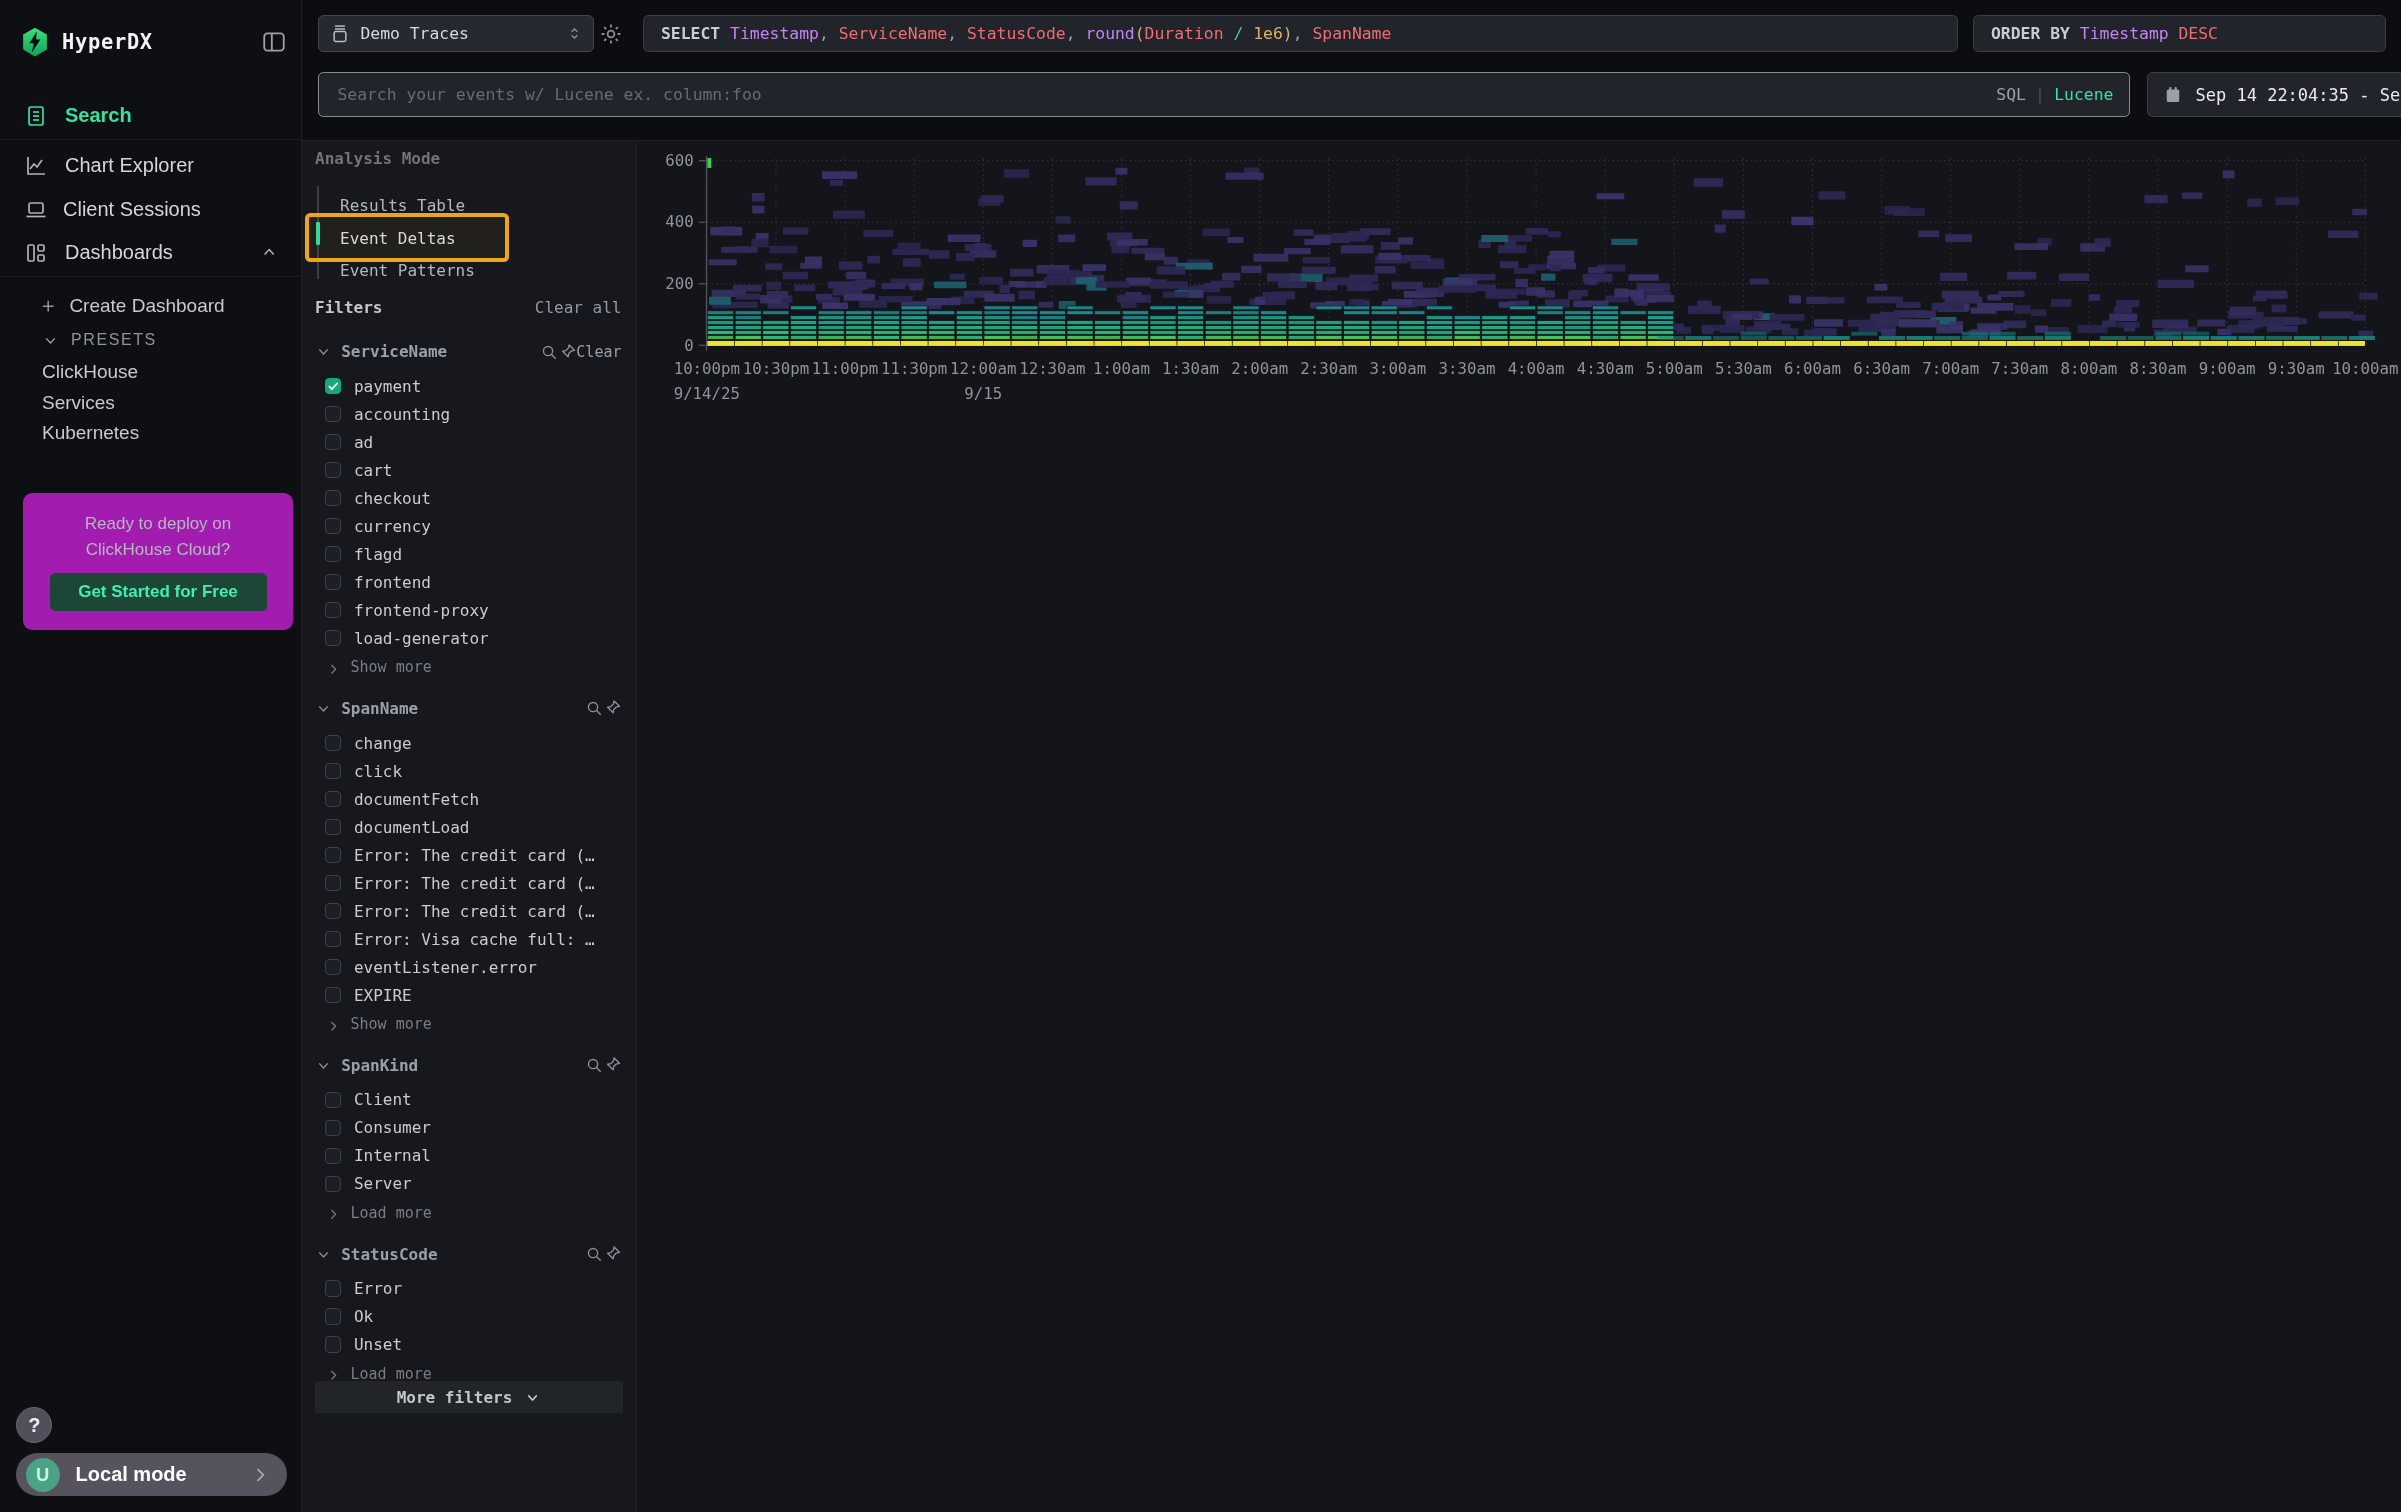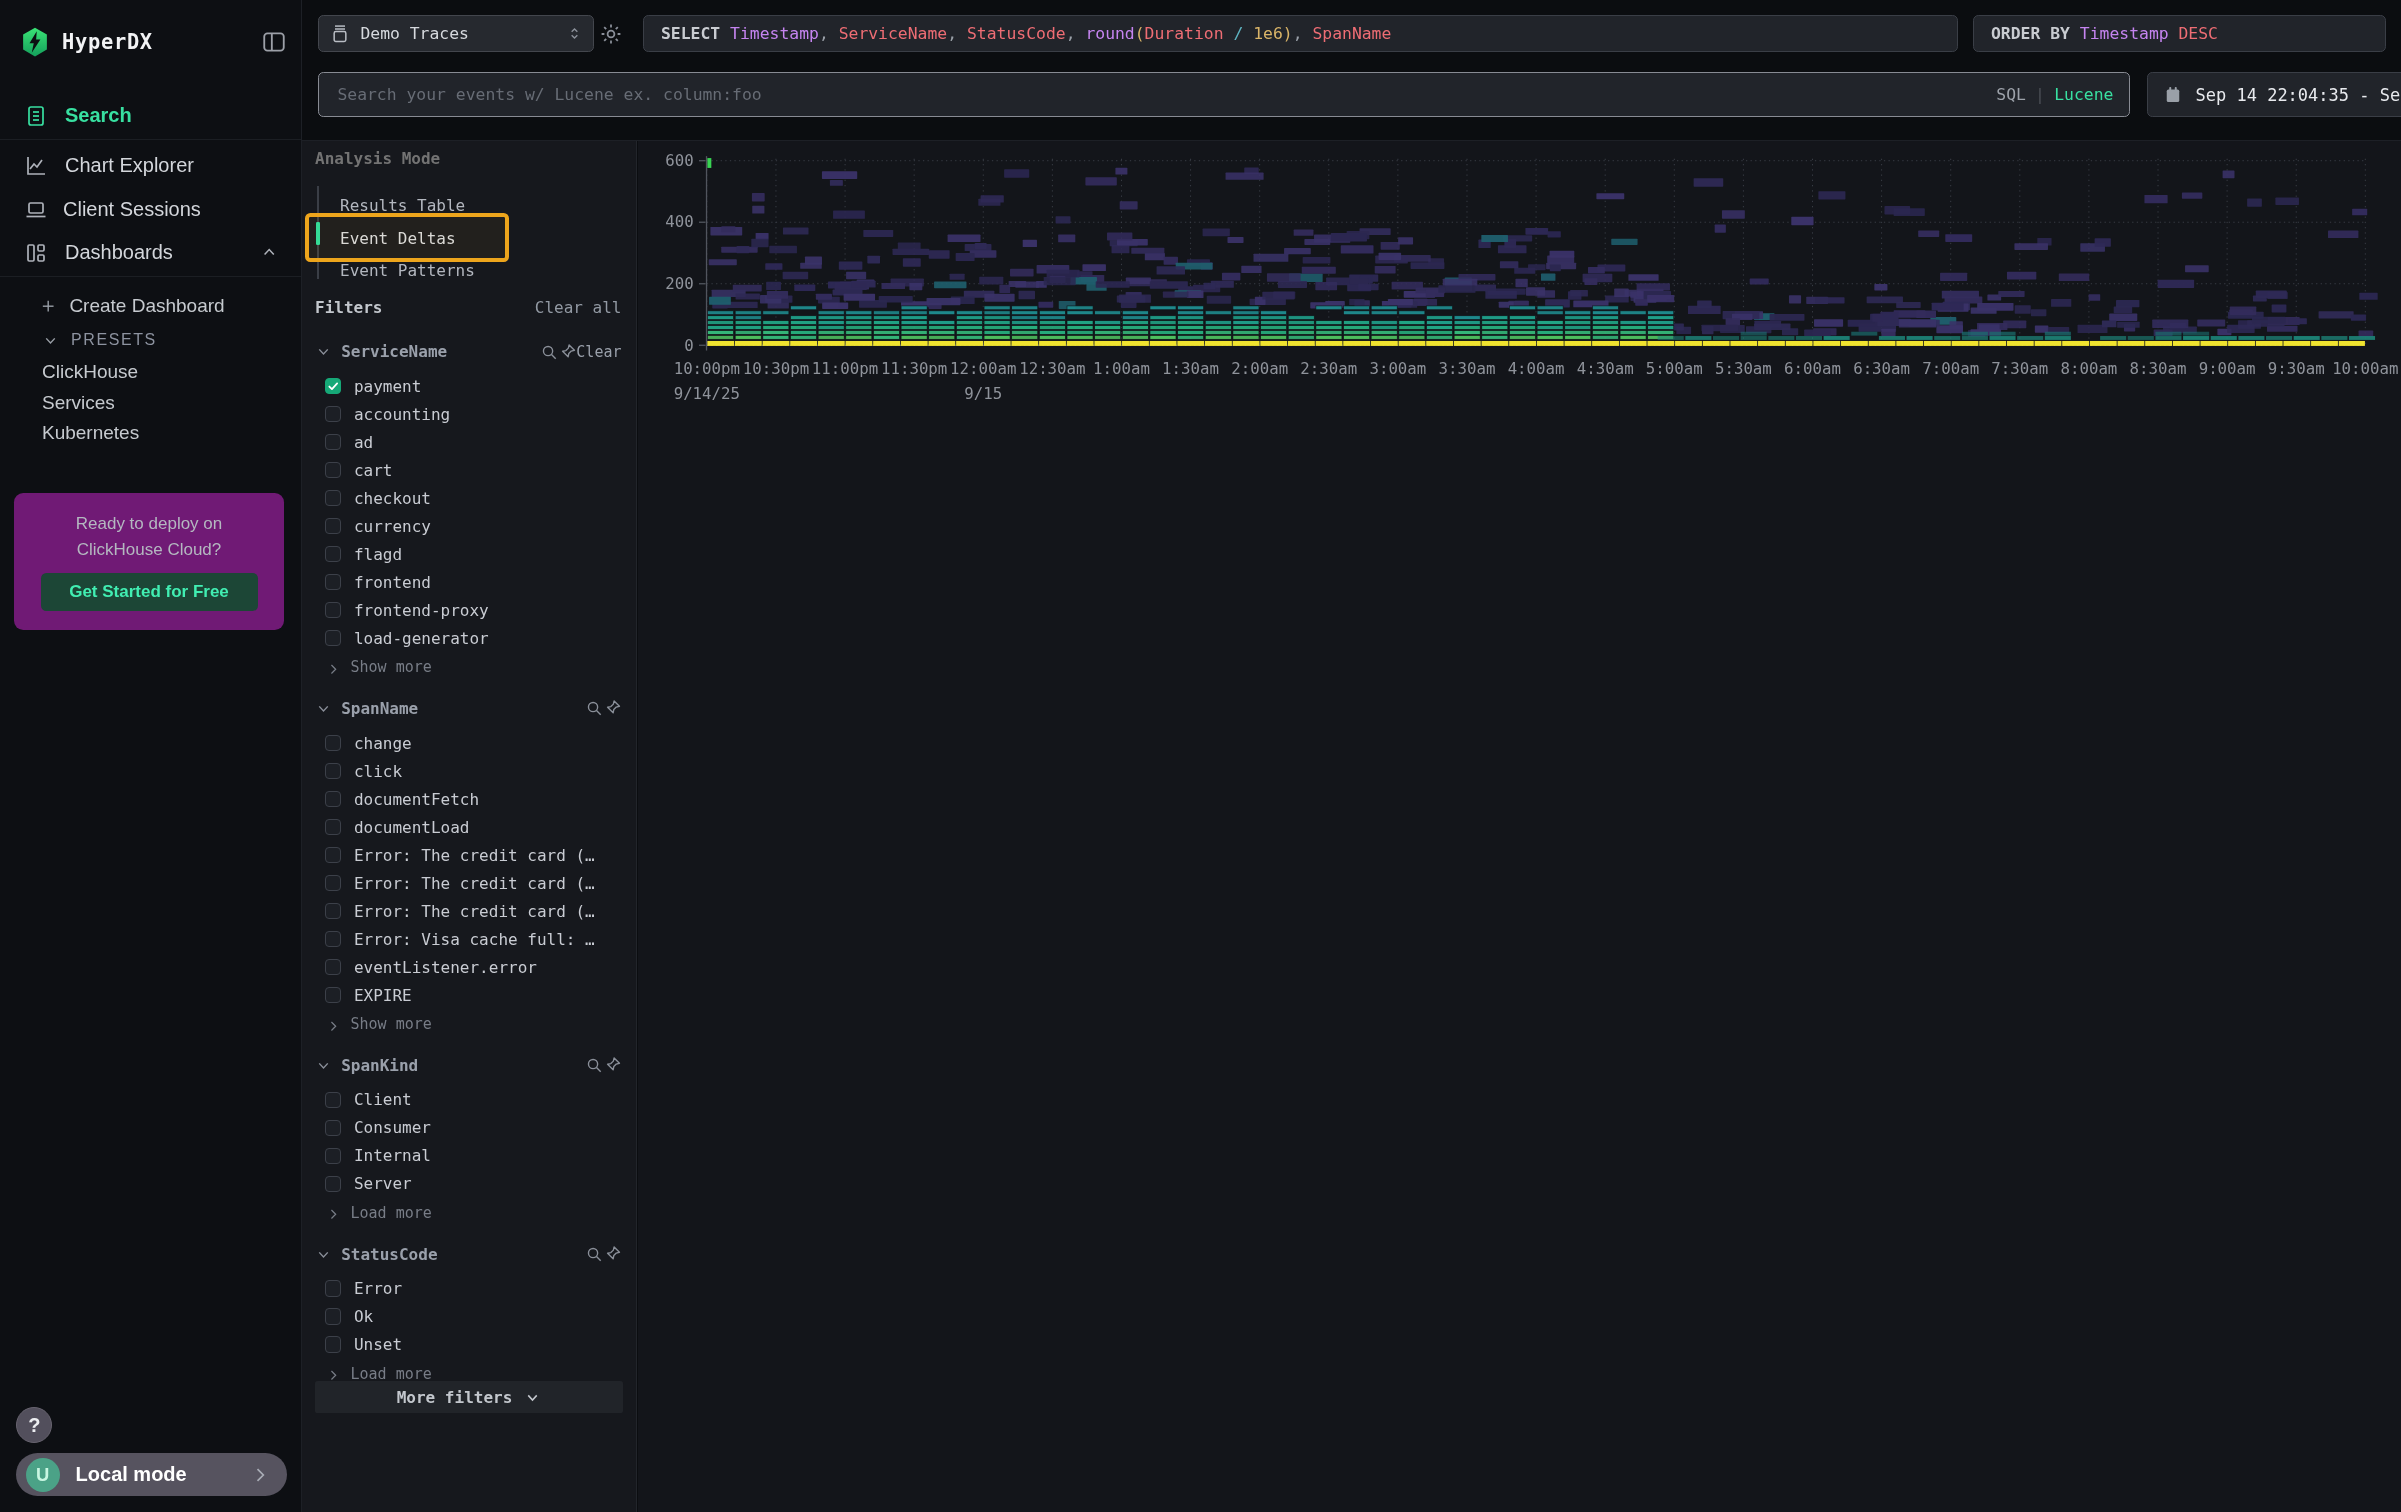--- a/index.html
+++ b/index.html
@@ -12,21 +12,21 @@
   .collapse-btn{color:#9ca0a8;display:flex;}
   .sb-divider{position:absolute;left:0;right:0;height:1.3px;background:#1b1e23;}
   .nav-item{position:absolute;left:0;right:0;height:33px;display:flex;align-items:center;gap:17px;padding-left:24px;
     font-family:"Liberation Sans","DejaVu Sans",sans-serif;font-size:20px;color:#d3d6db;box-sizing:border-box;}
   .nav-item.active{color:#38e0a1;font-weight:bold;}
   .nav-item .nicon{display:flex;color:#aeb2ba;}
   .nav-item.active .nicon{color:#38e0a1;}
   .nav-item .nav-chev{margin-left:auto;margin-right:22.4px;color:#aeb2ba;display:flex;}
   .sub-item{position:absolute;left:0;right:0;height:32px;display:flex;align-items:center;gap:12px;
     font-family:"Liberation Sans","DejaVu Sans",sans-serif;font-size:19px;color:#c6cacf;box-sizing:border-box;}
-  .promo{position:absolute;left:14px;top:493px;width:270px;height:137px;background:#701a75;border-radius:9.2px;
+  .promo{position:absolute;left:23px;top:493px;width:270px;height:137px;background:#a21caf;border-radius:9.2px;
     font-family:"Liberation Sans","DejaVu Sans",sans-serif;color:#b4b8c0;font-size:17px;text-align:center;box-sizing:border-box;padding-top:18.4px;}
   .promo p{margin:0 0 9.2px 0;line-height:26px;}
   .promo-cta{margin:9.2px auto 0;width:217px;height:38px;background:#1c4636;border:none;border-radius:5.3px;
     color:#41eeb2;font:bold 17px "Liberation Sans","DejaVu Sans",sans-serif;display:flex;align-items:center;justify-content:center;cursor:pointer;}
   .help-btn{position:absolute;left:16.4px;top:1407px;width:34px;height:34px;border-radius:50%;background:#524f5c;border:1.3px solid #67636f;
     color:#eceef1;font:bold 20px "Liberation Sans","DejaVu Sans",sans-serif;display:flex;align-items:center;justify-content:center;}
   .mode-pill{position:absolute;left:16.4px;top:1453px;width:271px;height:43px;border-radius:22.4px;background:#56535f;
     display:flex;align-items:center;gap:16px;padding-left:9.2px;box-sizing:border-box;}
   .avatar{width:34px;height:34px;border-radius:50%;background:#4ba287;color:#c8f6e2;font:bold 18.4px "Liberation Sans","DejaVu Sans",sans-serif;
     display:flex;align-items:center;justify-content:center;}

